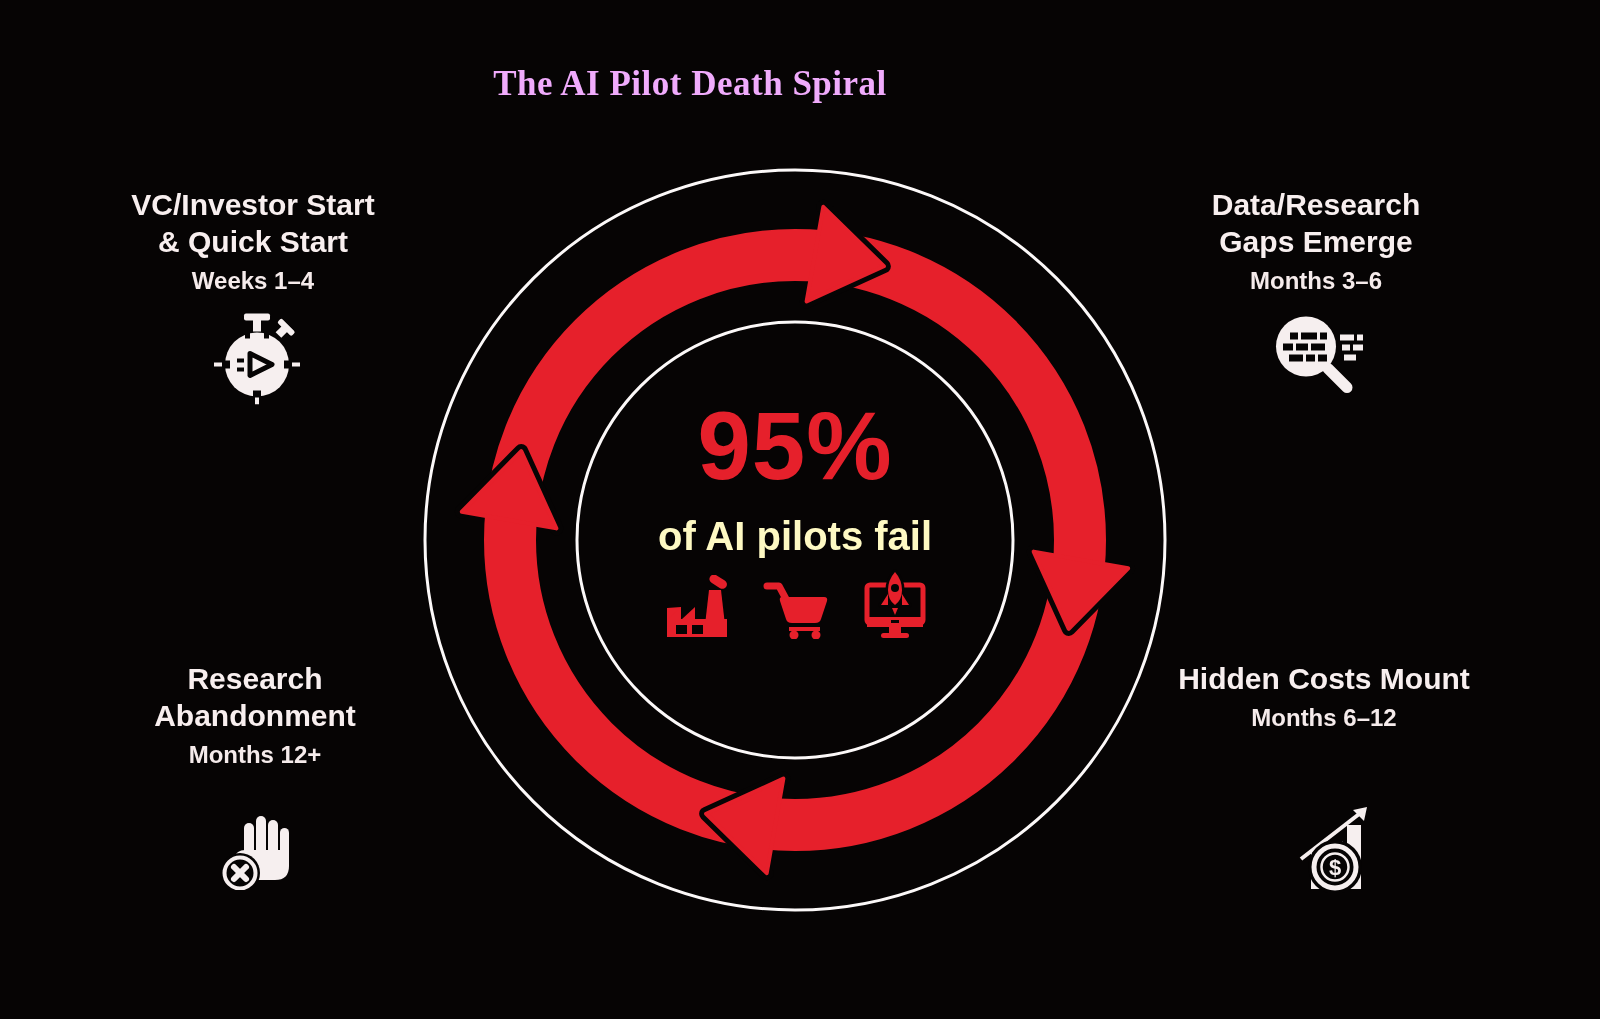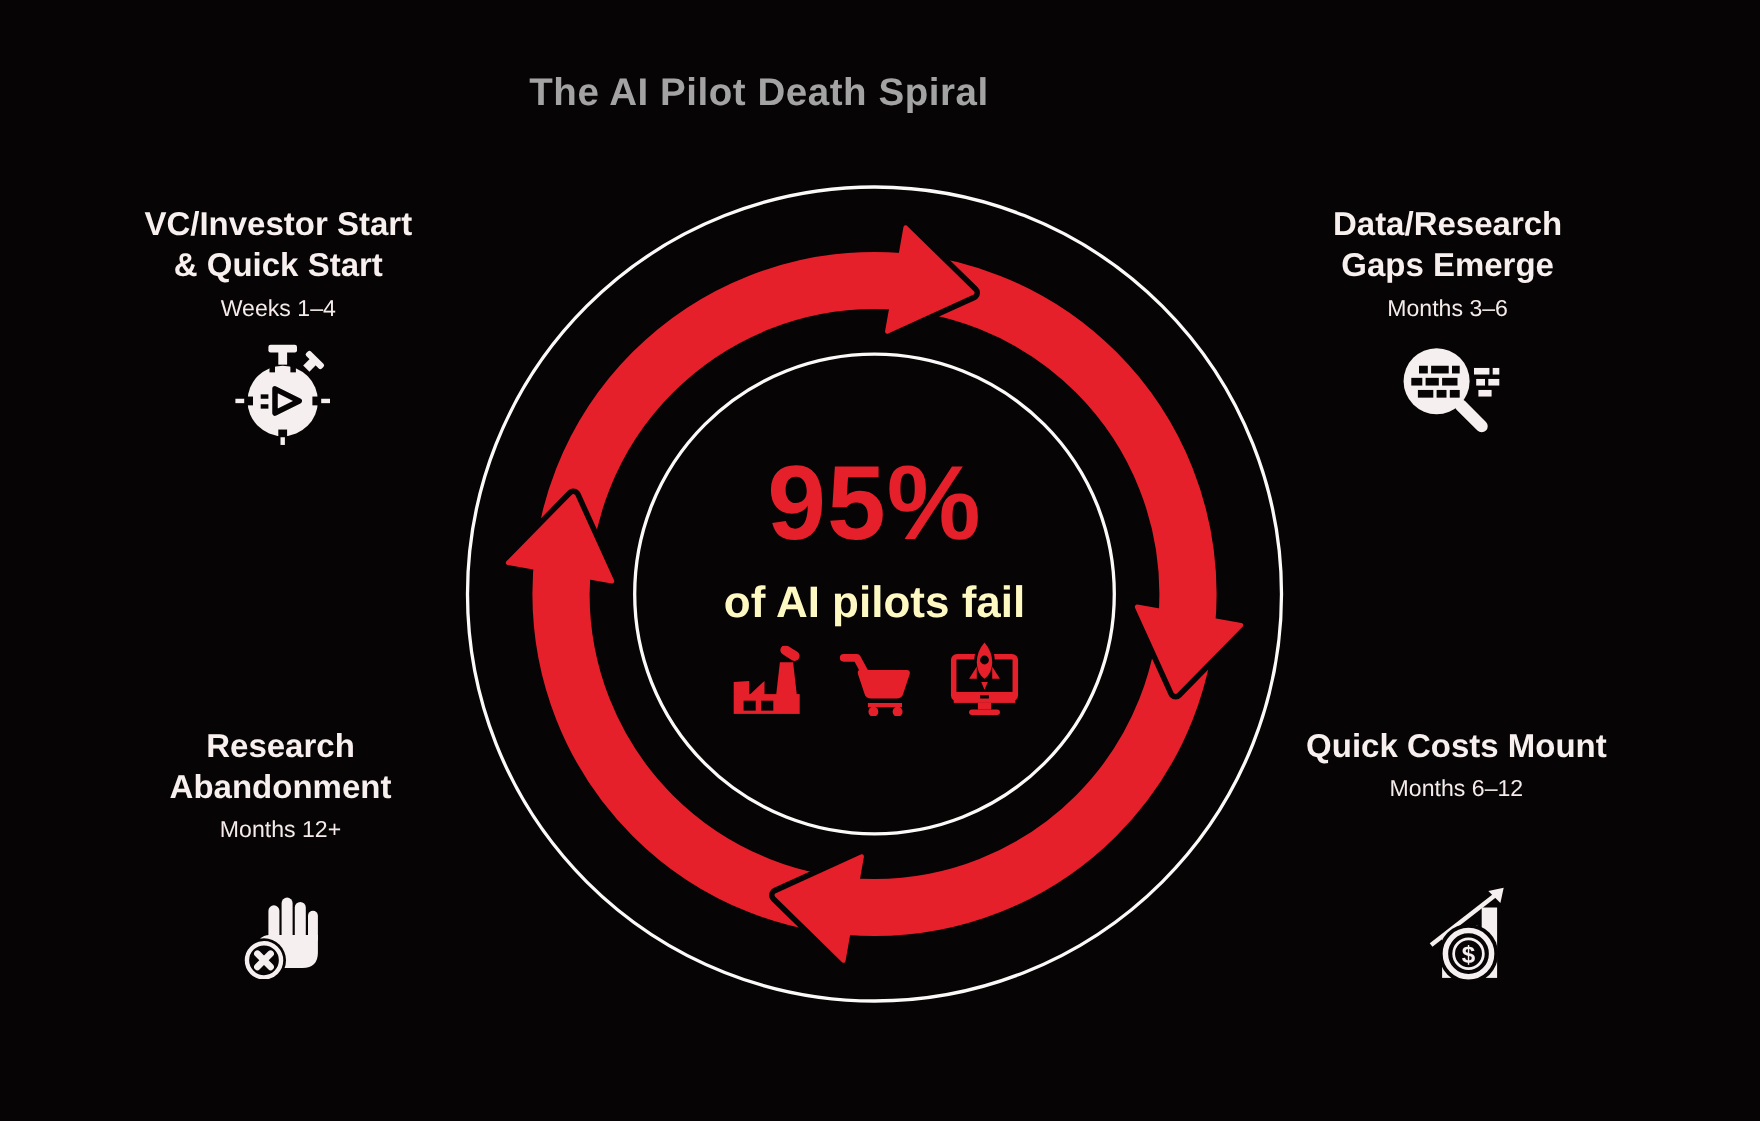--- a/index.html
+++ b/index.html
@@ -5,35 +5,35 @@
   html,body{margin:0;padding:0;background:#060404;}
   .canvas{
     position:relative;width:1600px;height:1019px;overflow:hidden;
     background:#060404;
     font-family:"Liberation Sans", sans-serif;
     -webkit-font-smoothing:antialiased;
   }
   .page-title{
     position:absolute;top:64px;left:0;width:1380px;
     text-align:center;font-size:35px;font-weight:700;letter-spacing:.5px;
-    color:#a3a3a3;margin:0;
+    color:#f0abfc;margin:0;font-family:Liberation Serif, serif;
   }
   .ring-svg{position:absolute;left:0;top:0;}
   .stage{
     position:absolute;width:420px;transform:translateX(-50%);
     text-align:center;color:#F8EFEF;
   }
   .stage-line{font-size:30px;font-weight:700;line-height:37px;}
-  .stage-time{font-size:21px;font-weight:400;line-height:37px;color:#F5EBEB;margin-top:2px;}
+  .stage-time{font-size:24px;font-weight:700;line-height:37px;color:#F5EBEB;margin-top:2px;}
   .stage-icon{position:absolute;transform:translate(-50%,-50%);}
   .center-block{
     position:absolute;left:795px;top:398px;width:480px;transform:translateX(-50%);
     text-align:center;
   }
-  .center-stat{font-size:96px;font-weight:700;line-height:1;color:#E6202B;letter-spacing:1px;margin:12px;}
+  .center-stat{font-size:96px;font-weight:700;line-height:1;color:#E6202B;letter-spacing:1px;margin:0;}
   .center-caption{font-size:40px;font-weight:700;color:#fef9c3;margin-top:20px;}
   .center-icons{margin-top:16px;display:flex;justify-content:center;align-items:flex-end;gap:28px;height:64px;}
 </style>
 </head>
 <body>
 
 <div class="canvas">
 
   <h1 class="page-title">The AI Pilot Death Spiral</h1>
 
@@ -72,21 +72,21 @@
     <div class="stage-time">Weeks 1–4</div>
   </div>
 
   <div class="stage" style="left:1316px;top:186px;">
     <div class="stage-line">Data/Research</div>
     <div class="stage-line">Gaps Emerge</div>
     <div class="stage-time">Months 3–6</div>
   </div>
 
   <div class="stage" style="left:1324px;top:660px;">
-    <div class="stage-line">Quick Costs Mount</div>
+    <div class="stage-line">Hidden Costs Mount</div>
     <div class="stage-time">Months 6–12</div>
   </div>
 
   <div class="stage" style="left:255px;top:660px;">
     <div class="stage-line">Research</div>
     <div class="stage-line">Abandonment</div>
     <div class="stage-time">Months 12+</div>
   </div>
 
   <svg class="stage-icon" style="left:257px;top:357px;" width="90" height="95" viewBox="0 0 90 95">

